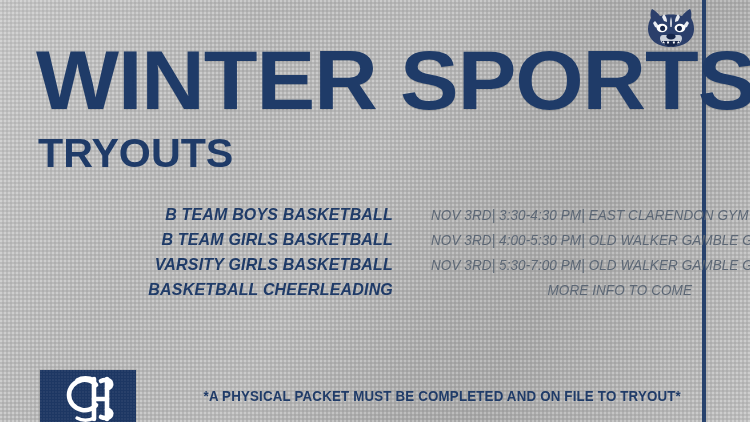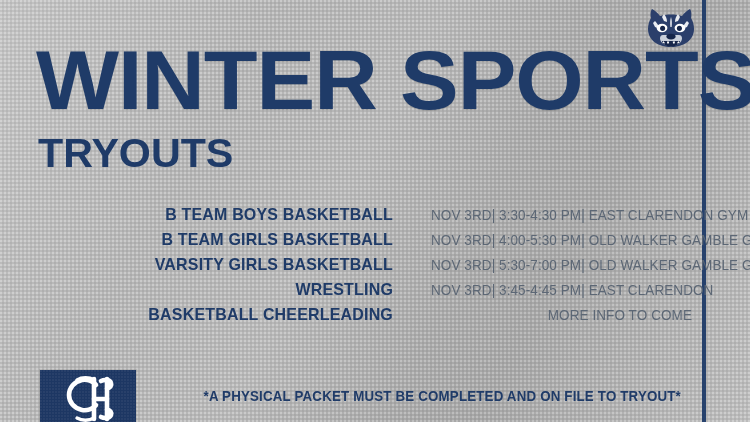--- a/index.html
+++ b/index.html
@@ -41,21 +41,21 @@
     position:absolute;left:38px;top:133px;
     font-weight:bold;font-size:40px;line-height:40px;
     letter-spacing:0px;
     color:#1f3b68;
     transform:scaleX(1.03);transform-origin:left top;
     white-space:nowrap;
   }
 
   
   .schedule{
-    position:absolute;left:0;right:0;top:206px;
+    position:absolute;left:0;right:0;top:206px;font-style:italic;
   }
   .srow{
     display:flex;align-items:baseline;justify-content:center;
     height:25px;
   }
   .sname{
     width:335px;text-align:right;
     font-weight:bold;font-size:17px;line-height:17px;
     color:#1f3b68;
     transform:scaleX(.94);transform-origin:right center;
@@ -154,24 +154,20 @@
     <div class="srow">
       <div class="sname">B TEAM GIRLS BASKETBALL</div>
       <div class="sdet">NOV 3RD| 4:00-5:30 PM| OLD WALKER GAMBLE GYM</div>
     </div>
 
     <div class="srow">
       <div class="sname">VARSITY GIRLS BASKETBALL</div>
       <div class="sdet">NOV 3RD| 5:30-7:00 PM| OLD WALKER GAMBLE GYM</div>
     </div>
 
-    <div class="srow">
-      <div class="sname">WRESTLING</div>
-      <div class="sdet">NOV 3RD| 3:45-4:45 PM| EAST CLARENDON</div>
-    </div>
 
     <div class="srow">
       <div class="sname">BASKETBALL CHEERLEADING</div>
       <div class="sdet">MORE INFO TO COME</div>
     </div>
 
   </div>
 
   <div class="note">*A PHYSICAL PACKET MUST BE COMPLETED AND ON FILE TO TRYOUT*</div>
 

